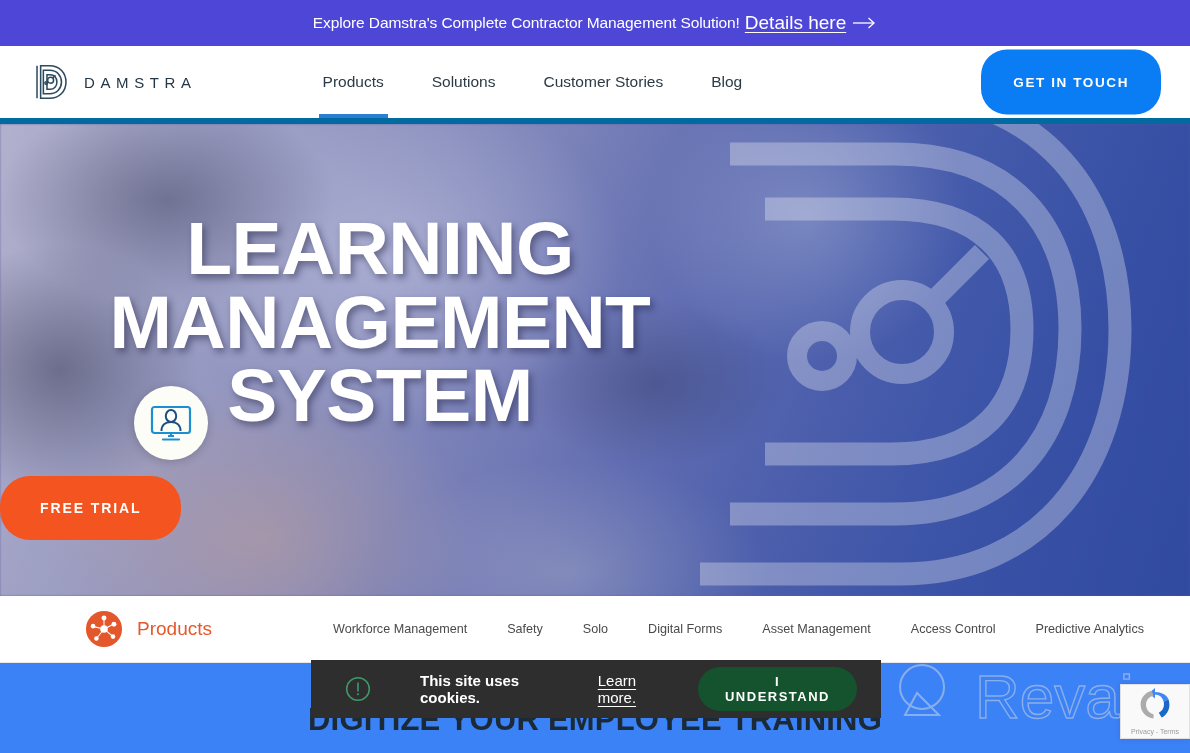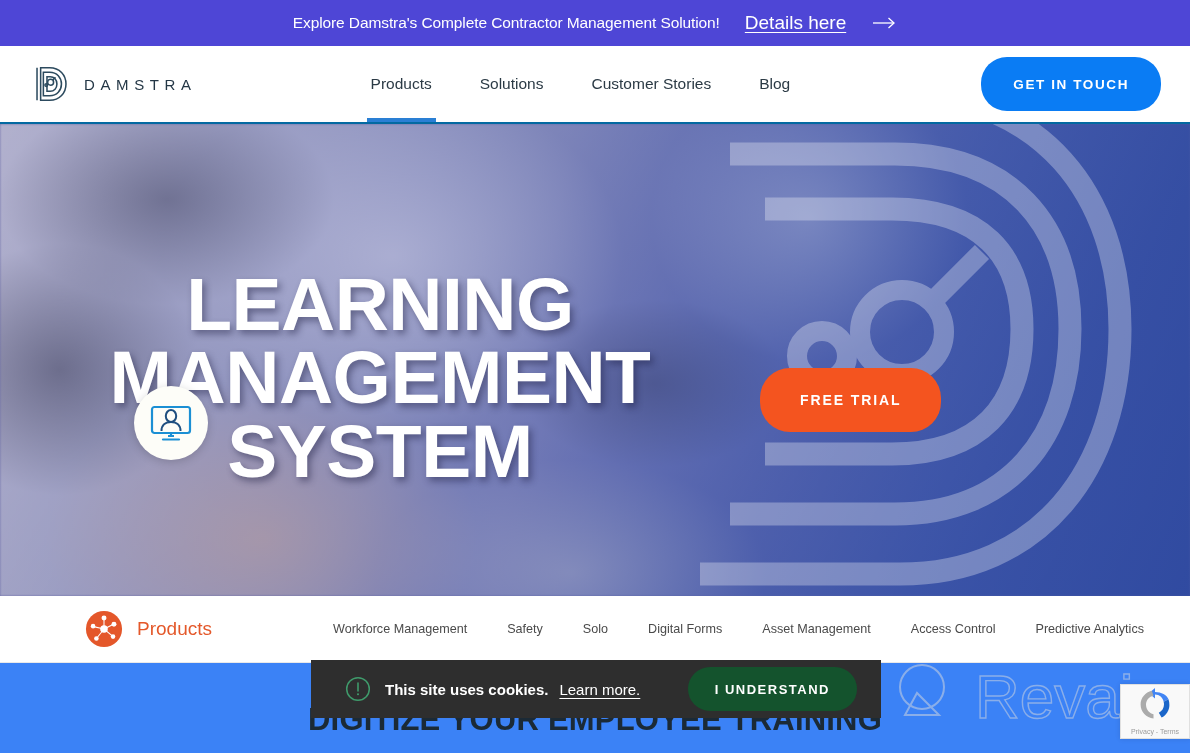--- a/index.html
+++ b/index.html
@@ -10,21 +10,21 @@
     position:relative;
   }
 
   
   .promo-bar {
     height:46px;
     background:#4e46d6;
     display:flex;
     align-items:center;
     justify-content:center;
-    gap:25px;
+    gap:5px;
     color:#ffffff;
     font-size:15.5px;
     position:relative;
   }
   .promo-text { letter-spacing:-0.1px; font-weight:400; }
   .promo-link {
     color:#ffffff;
     text-decoration:underline;
     text-underline-offset:3px;
     font-size:19px;
@@ -32,22 +32,21 @@
   }
   .promo-arrow { display:flex; align-items:center; margin-left:2px; }
 
   
   .navbar {
     height:78px;
     background:#ffffff;
     display:flex;
     align-items:center;
     position:relative;
-    border-bottom:2px solid #0369a1;
-    gap:48px;
+    border-bottom:6px solid #0369a1;
   }
   .brand { display:flex; align-items:center; gap:14px; margin-left:33px; }
   .brand-mark { width:37px; height:38px; display:block; }
   .brand-word {
     font-size:15px;
     letter-spacing:5.6px;
     color:#243746;
     font-weight:400;
   }
   .nav-links { display:flex; align-items:center; margin-left:102px; height:100%; }
@@ -71,21 +70,21 @@
   }
   .cta-btn {
     position:absolute;
     right:29px;
     top:50%;
     transform:translateY(-50%);
     background:#0a7cf4;
     color:#ffffff;
     border:none;
     border-radius:26px;
-    height:54px;
+    height:65px;
     padding:0 32px;
     font-size:13.5px;
     font-weight:700;
     letter-spacing:1.6px;
     cursor:pointer;
     font-family:"Liberation Sans", sans-serif;
   }
 
   
   .hero {
@@ -116,24 +115,24 @@
     position:absolute;
     right:-40px; top:0;
     width:560px; height:472px;
     opacity:0.30;
     pointer-events:none;
   }
   .hero-content {
     position:relative;
     height:100%;
     display:flex;
-    flex-direction:row;
-    align-items:center;
+    flex-direction:column;
+    align-items:flex-start;
     justify-content:flex-start;
-    padding-top:36px;
+    padding-top:88px;
   }
   .hero-title {
     color:#ffffff;
     font-size:75px;
     line-height:0.98;
     font-weight:700;
     letter-spacing:-0.5px;
     text-align:center;
     max-width:760px;
     text-shadow:3px 4px 7px rgba(25,25,60,0.45);
@@ -228,20 +227,21 @@
   .cookie-bar {
     position:absolute;
     left:311px; bottom:35px;
     width:570px;
     height:58px;
     background:#2e2e2e;
     display:flex;
     align-items:center;
     padding:0 24px 0 34px;
     z-index:40;
+    gap:35px;
   }
   .cookie-icon { flex:0 0 auto; margin-right:14px; display:flex; }
   .cookie-text {
     color:#ffffff;
     font-size:15px;
     font-weight:700;
   }
   .cookie-learn {
     color:#ffffff;
     font-size:15px;

